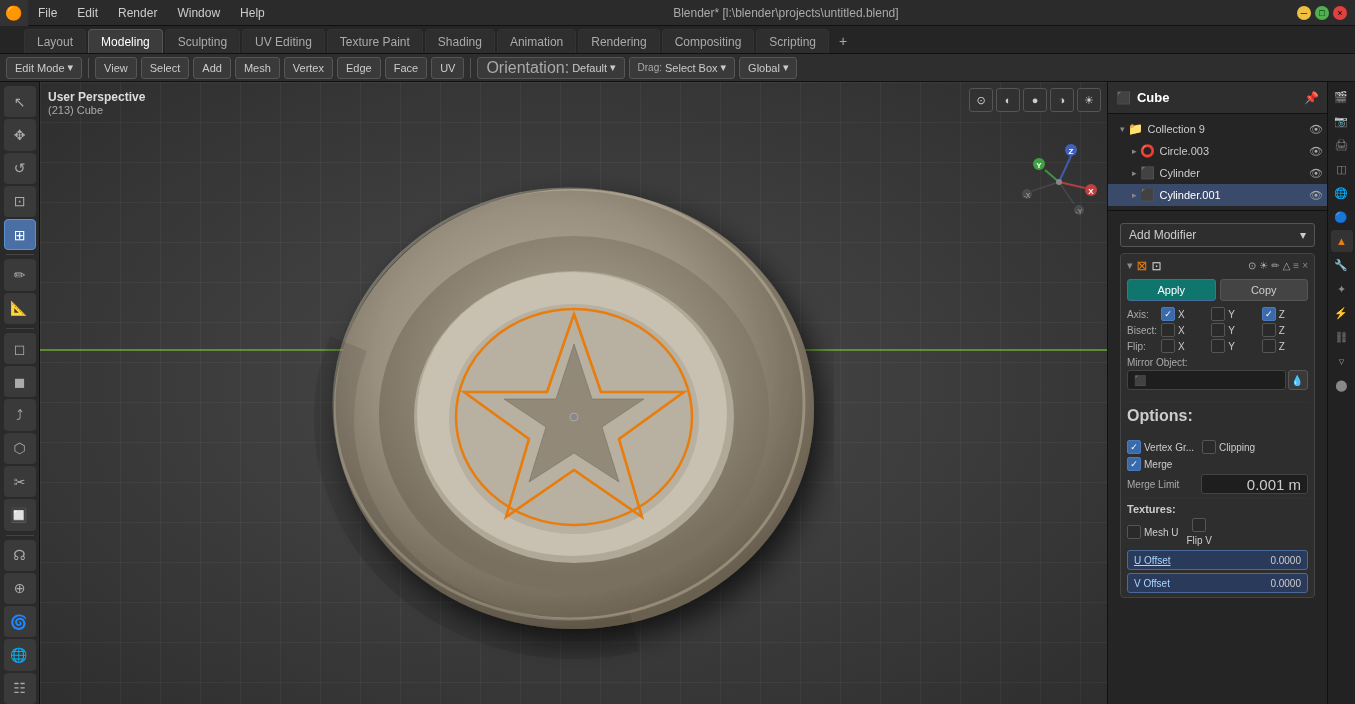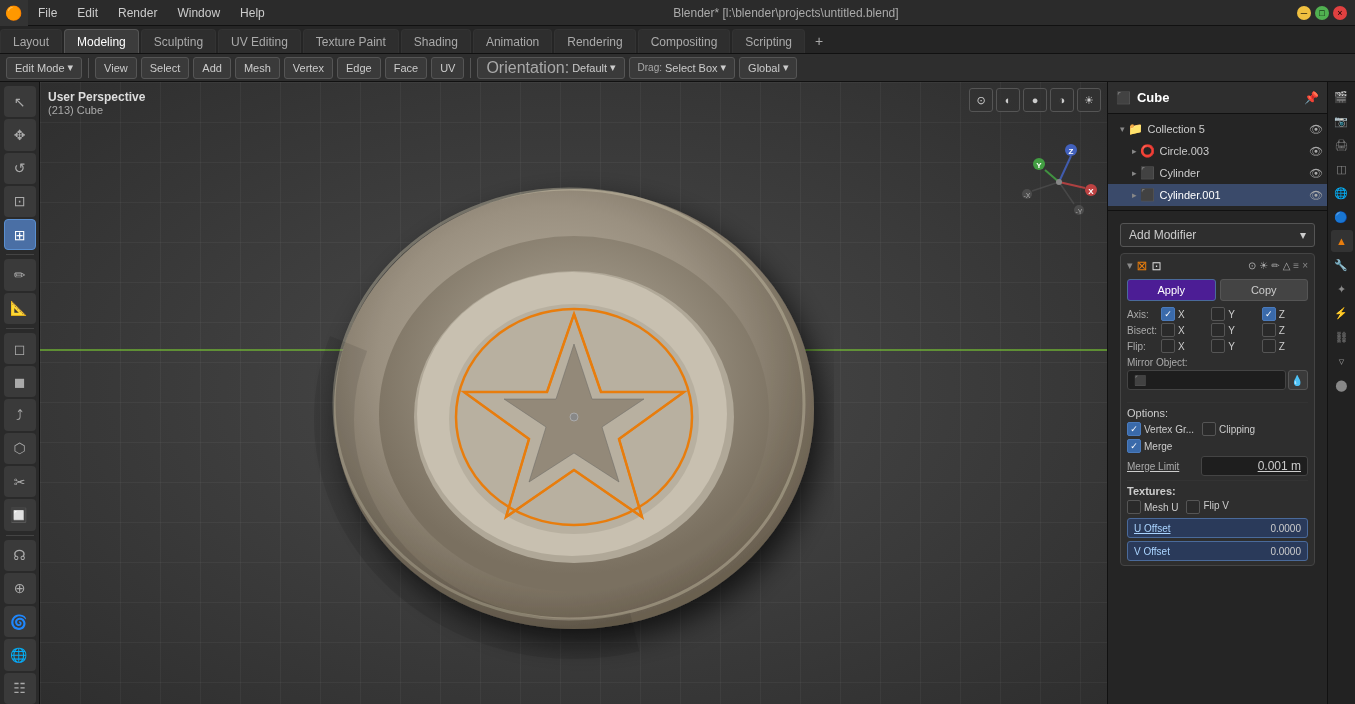--- a/index.html
+++ b/index.html
@@ -19,21 +19,21 @@
       padding: 0 10px; height: 26px; line-height: 26px; color: #ccc; font-size: 12px; cursor: pointer;
       white-space: nowrap;
     }
     #top-menu .title-bar { flex: 1; text-align: center; color: #aaa; font-size: 12px; }
     #top-menu .window-controls { display: flex; align-items: center; gap: 4px; padding-right: 8px; }
     #top-menu .win-btn { width: 14px; height: 14px; border-radius: 50%; cursor: pointer; display: flex; align-items: center; justify-content: center; font-size: 9px; color: #000; }
 
     
     #workspace-tabs {
       width: 100%; height: 28px; background: #252525; display: flex; align-items: flex-end;
-      border-bottom: 1px solid #111; padding-left: 0;
+      border-bottom: 1px solid #111; padding-left: 24px;
     }
     #workspace-tabs .tab {
       padding: 0 12px; height: 24px; line-height: 24px; color: #aaa; font-size: 12px; cursor: pointer;
       background: #2e2e2e; border-radius: 4px 4px 0 0; margin-right: 2px;
       border: 1px solid #333; border-bottom: none;
     }
     #workspace-tabs .tab.active { background: #3c3c3c; color: #fff; border-color: #555; }
     #workspace-tabs .tab-add { padding: 0 8px; height: 24px; line-height: 24px; color: #aaa; cursor: pointer; font-size: 14px; }
 
     
@@ -145,21 +145,21 @@
     .tree-item .ti-visibility { color: #aaa; font-size: 11px; margin-left: auto; }
 
     
     #properties-panel {
       flex: 1; overflow-y: auto; padding: 6px;
     }
     #properties-panel::-webkit-scrollbar { width: 6px; }
     #properties-panel::-webkit-scrollbar-track { background: #252525; }
     #properties-panel::-webkit-scrollbar-thumb { background: #444; border-radius: 3px; }
     .prop-btn {
-      height: 22px; padding: 0 8px; background: #4c1d95; border: 1px solid #4a6a9a;
+      height: 22px; padding: 0 8px; background: #0f766e; border: 1px solid #4a6a9a;
       border-radius: 3px; color: #fff; font-size: 11px; cursor: pointer;
       display: flex; align-items: center; justify-content: center; flex: 1;
     }
     .prop-btn.secondary { background: #444; border-color: #555; color: #ccc; }
     .prop-checkbox {
       width: 14px; height: 14px; background: #3a6aaa; border: 1px solid #4a7abb;
       border-radius: 2px; display: flex; align-items: center; justify-content: center;
       color: #fff; font-size: 9px; cursor: pointer;
     }
     .prop-checkbox.unchecked { background: #2a2a2a; border-color: #555; }
@@ -398,21 +398,21 @@
       <span class="rph-icon">⬛</span>
       <span class="rph-title">Cube</span>
       <span class="rph-pin">📌</span>
     </div>
 
     <div id="collection-tree">
       <div class="tree-item">
         <span class="ti-indent" style="width:4px"></span>
         <span class="ti-arrow">▾</span>
         <span class="ti-icon">📁</span>
-        <span class="ti-label">Collection 5</span>
+        <span class="ti-label">Collection 9</span>
         <span class="ti-visibility">👁</span>
       </div>
       <div class="tree-item">
         <span class="ti-indent" style="width:16px"></span>
         <span class="ti-arrow">▸</span>
         <span class="ti-icon">⭕</span>
         <span class="ti-label">Circle.003</span>
         <span class="ti-visibility">👁</span>
       </div>
       <div class="tree-item">
@@ -516,55 +516,55 @@
                 <span style="font-size:10px; color:#888;">⬛</span>
               </div>
               <div style="width:20px; height:20px; background:#3a3a3a; border:1px solid #555; border-radius:3px; display:flex; align-items:center; justify-content:center; cursor:pointer;">
                 <span style="font-size:10px; color:#aaa;">💧</span>
               </div>
             </div>
           </div>
 
           <div class="prop-divider"></div>
 
-          <div style="font-size:11px; color:#ccc; font-weight:normal; margin-bottom:3px;">Options:</div>
+          <div style="font-size:16px; color:#ccc; font-weight:bold; margin-bottom:15px;">Options:</div>
 
           <div style="display:flex; gap:8px; margin-bottom:3px; align-items:center;">
             <div style="display:flex; align-items:center; gap:3px;">
               <div class="prop-checkbox">✓</div>
               <span style="font-size:10px; color:#ccc;">Vertex Gr...</span>
             </div>
             <div style="display:flex; align-items:center; gap:3px;">
               <div class="prop-checkbox unchecked"></div>
               <span style="font-size:10px; color:#ccc;">Clipping</span>
             </div>
           </div>
 
           <div style="display:flex; align-items:center; gap:3px; margin-bottom:3px;">
             <div class="prop-checkbox">✓</div>
             <span style="font-size:10px; color:#ccc;">Merge</span>
           </div>
 
-          <div style="display:flex; align-items:center; gap:4px; margin-bottom:4px;text-decoration:underline;">
+          <div style="display:flex; align-items:center; gap:4px; margin-bottom:4px;">
             <span style="font-size:10px; color:#aaa; min-width:70px;">Merge Limit</span>
             <div style="flex:1; height:20px; background:#1e1e1e; border:1px solid #444; border-radius:3px; padding:0 6px; display:flex; align-items:center; justify-content:flex-end;">
-              <span style="font-size:12px; color:#ccc;">0.001 m</span>
+              <span style="font-size:15px; color:#ccc;">0.001 m</span>
             </div>
           </div>
 
           <div class="prop-divider"></div>
 
           <div style="font-size:11px; color:#ccc; font-weight:bold; margin-bottom:3px;">Textures:</div>
 
           <div style="display:flex; gap:8px; margin-bottom:4px; align-items:center;">
             <div style="display:flex; align-items:center; gap:3px;">
               <div class="prop-checkbox unchecked"></div>
               <span style="font-size:10px; color:#ccc;">Mesh U</span>
             </div>
-            <div style="display:flex; align-items:flex-start; gap:3px;">
+            <div style="display:flex; align-items:center; gap:3px;flex-direction:column;">
               <div class="prop-checkbox unchecked"></div>
               <span style="font-size:10px; color:#ccc;">Flip V</span>
             </div>
           </div>
 
           <div style="display:flex; align-items:center; gap:4px; margin-bottom:3px;">
             <div style="flex:1; height:20px; background:#2a3a5a; border:1px solid #4a6a9a; border-radius:3px; padding:0 6px; display:flex; align-items:center; justify-content:space-between;">
               <span style="font-size:10px; color:#aad4ff;text-decoration:underline;">U Offset</span>
               <span style="font-size:10px; color:#ccc;">0.0000</span>
             </div>

